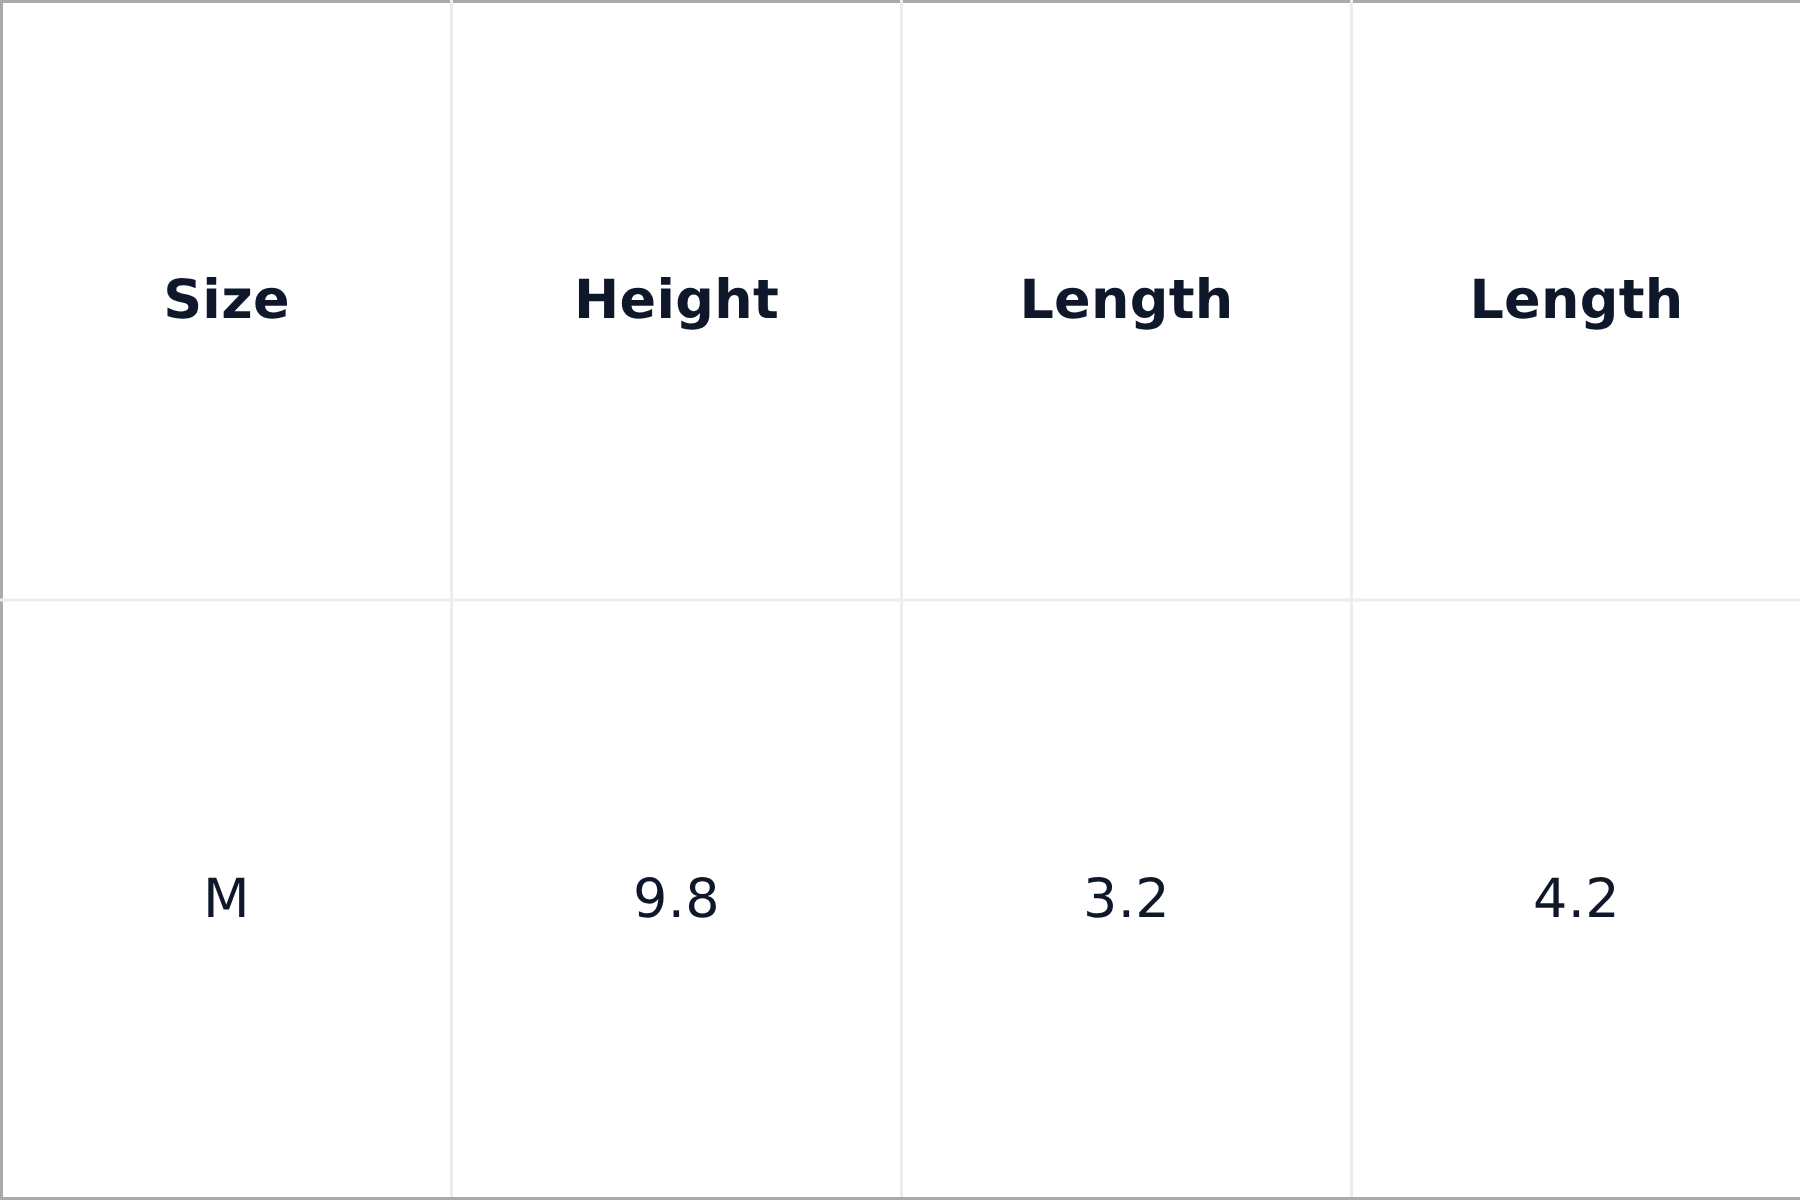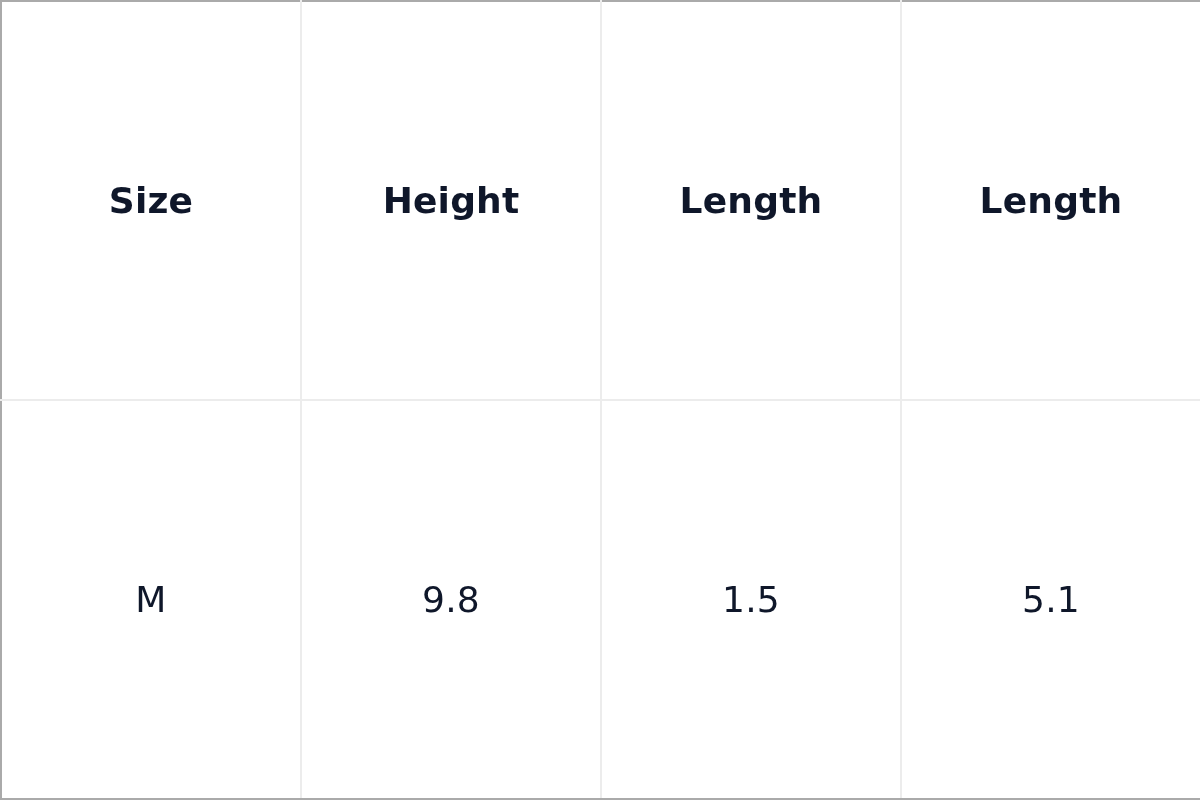--- a/index.html
+++ b/index.html
@@ -97,18 +97,18 @@
         <th>Size</th>
         <th>Height</th>
         <th>Length</th>
         <th>Length</th>
       </tr>
     </thead>
     <tbody>
       <tr>
         <td>M</td>
         <td>9.8</td>
-        <td>1.5</td>
-        <td>5.1</td>
+        <td>3.2</td>
+        <td>4.2</td>
       </tr>
     </tbody>
   </table>
 </div>
 
 </body></html>

